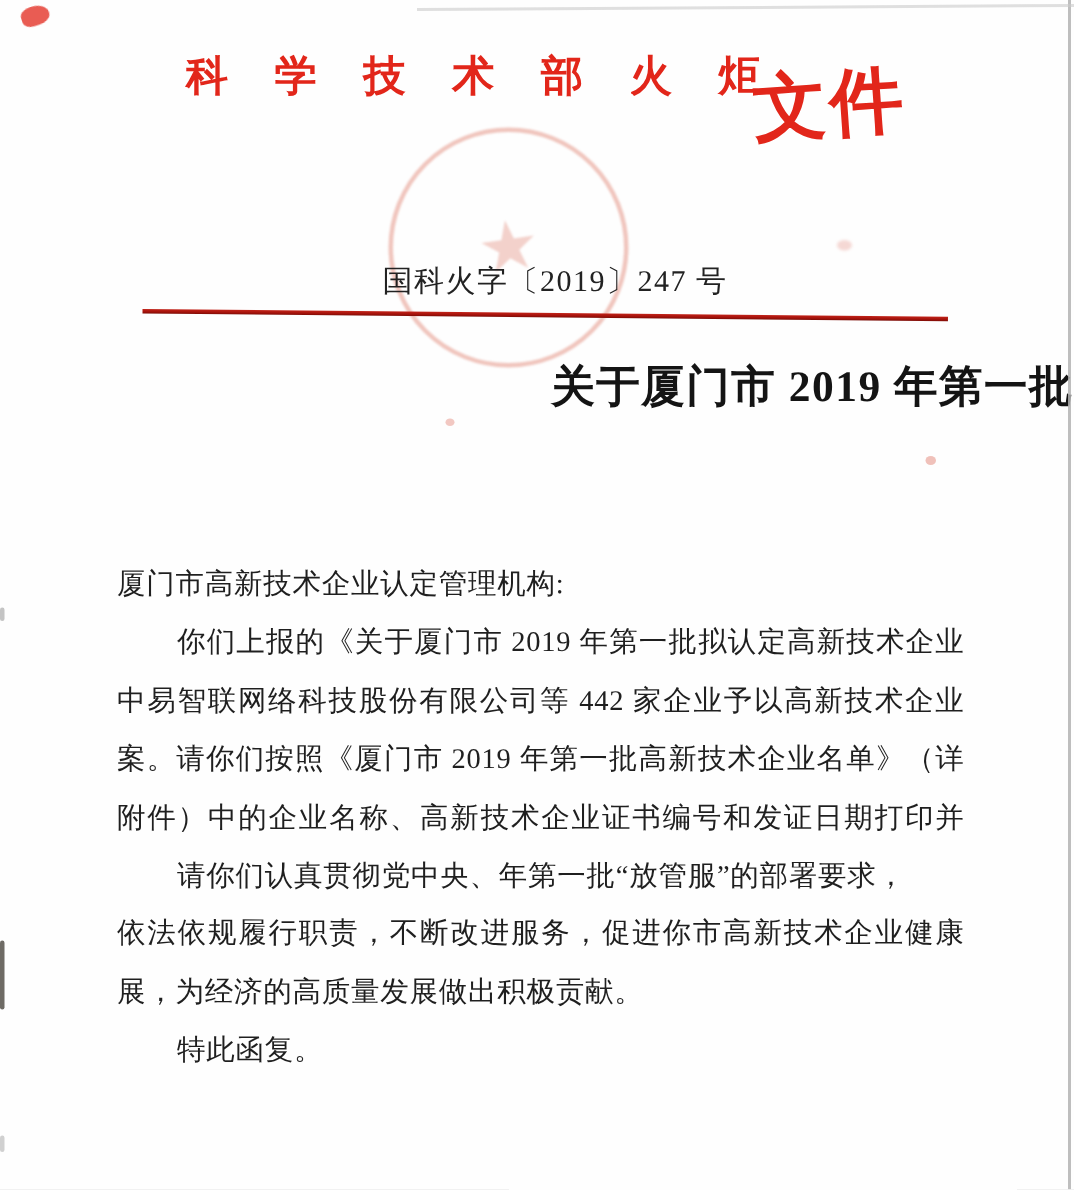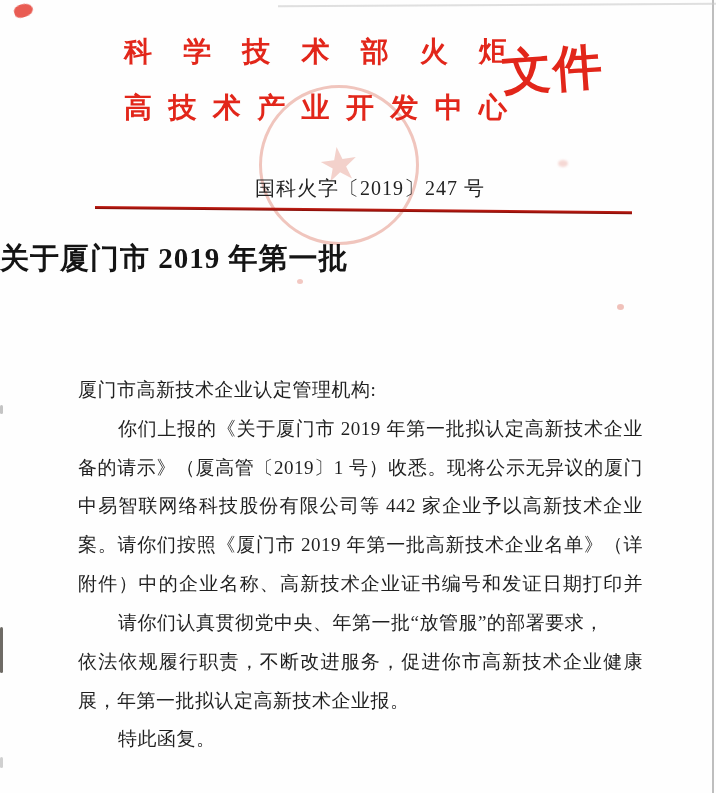--- a/index.html
+++ b/index.html
@@ -58,21 +58,21 @@
   }
   .seal-star{
     position:absolute;left:50%;top:50%;transform:translate(-50%,-52%) rotate(-8deg);
     font-size:46px;color:rgba(217,106,85,0.30);
     font-family:"DejaVu Sans",sans-serif;
   }
 
   
   .title{
     position:absolute;left:0;top:235px;width:716px;z-index:2;
-    text-align:left;font-weight:700;color:#141414;
+    text-align:right;font-weight:700;color:#141414;
     font-size:29px;line-height:46px;letter-spacing:1px;
     white-space:nowrap;
   }
 
   
   .body-block{
     position:absolute;left:78px;top:371px;width:565px;z-index:2;
     font-size:19px;line-height:38.6px;
     color:var(--text-black,#1f1f1f);
     letter-spacing:0.5px;
@@ -98,43 +98,41 @@
 <body>
 
 <div class="page">
 
   <div class="seal">
     <span class="seal-star">★</span>
   </div>
 
   <div class="org">
     <div class="org-line">科学技术部火炬</div>
-    <div class="org-line">高技术产业开发中心</div>
   </div>
   <div class="doctype">文件</div>
 
   <div class="docnum">国科火字〔2019〕247 号</div>
   <div class="rule"></div>
 
   <div class="title">
     <div>关于厦门市 2019 年第一批</div>
   </div>
 
   <div class="body-block">
     <div class="bl">厦门市高新技术企业认定管理机构:</div>
 
     <div class="bl ind just">你们上报的《关于厦门市 2019 年第一批拟认定高新技术企业报</div>
-    <div class="bl just">备的请示》（厦高管〔2019〕1 号）收悉。现将公示无异议的厦门</div>
     <div class="bl just">中易智联网络科技股份有限公司等 442 家企业予以高新技术企业备</div>
     <div class="bl just">案。请你们按照《厦门市 2019 年第一批高新技术企业名单》（详见</div>
     <div class="bl just">附件）中的企业名称、高新技术企业证书编号和发证日期打印并颁</div>
 
     <div class="bl ind">请你们认真贯彻党中央、年第一批“放管服”的部署要求，</div>
     <div class="bl just">依法依规履行职责，不断改进服务，促进你市高新技术企业健康发</div>
-    <div class="bl">展，年第一批拟认定高新技术企业报。</div>
+    <div class="bl">展，为经济的高质量发展做出积极贡献。</div>
 
     <div class="bl ind">特此函复。</div>
   </div>
 
   <div class="artifact edge-line-right"></div>
   <div class="artifact edge-scratch-left"></div>
   <div class="artifact speck-left-1"></div>
   <div class="artifact speck-left-2"></div>
   <div class="artifact top-scan-line"></div>
   <div class="artifact red-mark-topleft"></div>

